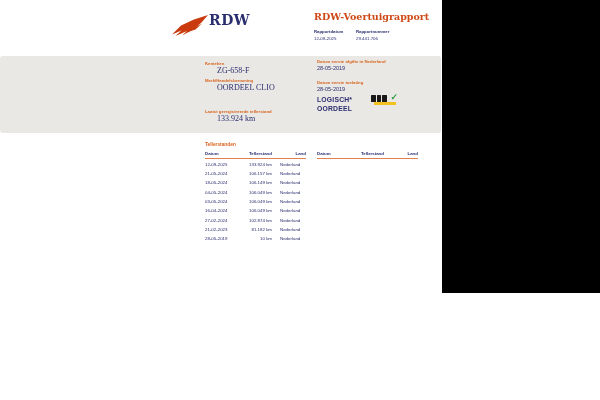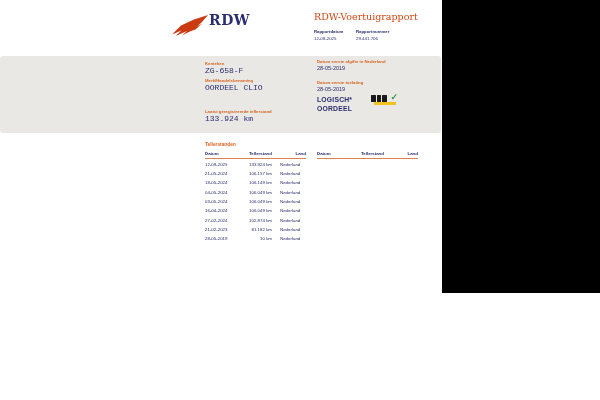--- a/index.html
+++ b/index.html
@@ -3,28 +3,28 @@
 <meta charset="utf-8">
 <style>
   html,body{margin:0;padding:0;}
   .stage{position:relative;width:600px;height:293px;background:#ffffff;overflow:hidden;
          font-family:"Liberation Sans",sans-serif;}
   .abs{position:absolute;}
   .black-side{left:442px;top:0;width:158px;height:400px;background:#000;}
   
   .brand-text{left:209px;top:12px;font-family:"DejaVu Serif",serif;font-weight:bold;
               font-size:14px;color:#2A2D6E;letter-spacing:0.5px;}
-  .doc-title{left:314px;top:11px;font-family:"DejaVu Serif",serif;font-weight:normal;
+  .doc-title{left:314px;top:11px;font-family:"DejaVu Serif",serif;font-weight:bold;
              font-size:9.5px;color:#CE4815;}
   .meta-label{font-size:4.3px;font-weight:bold;color:#2A2D6E;line-height:5px;}
   .meta-value{font-size:4.4px;color:#2A2D6E;line-height:5px;}
   
   .panel{left:0;top:56px;width:441px;height:77px;background:#EAE8E5;border-radius:3px;}
   .flabel{font-size:4.3px;font-weight:bold;color:#D8641E;line-height:5px;}
-  .fvalue-big{font-family:Liberation Mono, monospace;font-size:8px;color:#2A2D6E;line-height:9px;}
+  .fvalue-big{font-family:Liberation Serif, serif;font-size:8px;color:#2A2D6E;line-height:9px;margin-left:12px;}
   .fvalue-sm{font-size:5.5px;color:#2A2D6E;line-height:7px;}
   .verdict{font-size:6.8px;font-weight:bold;color:#2A2D6E;line-height:9px;letter-spacing:0.2px;}
   
   .nap{left:371px;top:95px;width:26px;height:12px;}
   .nap-bar{position:absolute;left:3px;top:6.5px;width:22px;height:3.2px;background:#F2C21E;}
   .nap-digits{position:absolute;left:0;top:0;display:flex;gap:1px;}
   .nap-digit{width:4.6px;height:7px;background:#191919;border-radius:0.5px;
              color:#cfcfcf;font-size:5px;line-height:7px;text-align:center;}
   .nap-check{position:absolute;right:-1px;top:-2.5px;color:#2E9E3E;font-weight:bold;
              font-size:9px;line-height:9px;}

